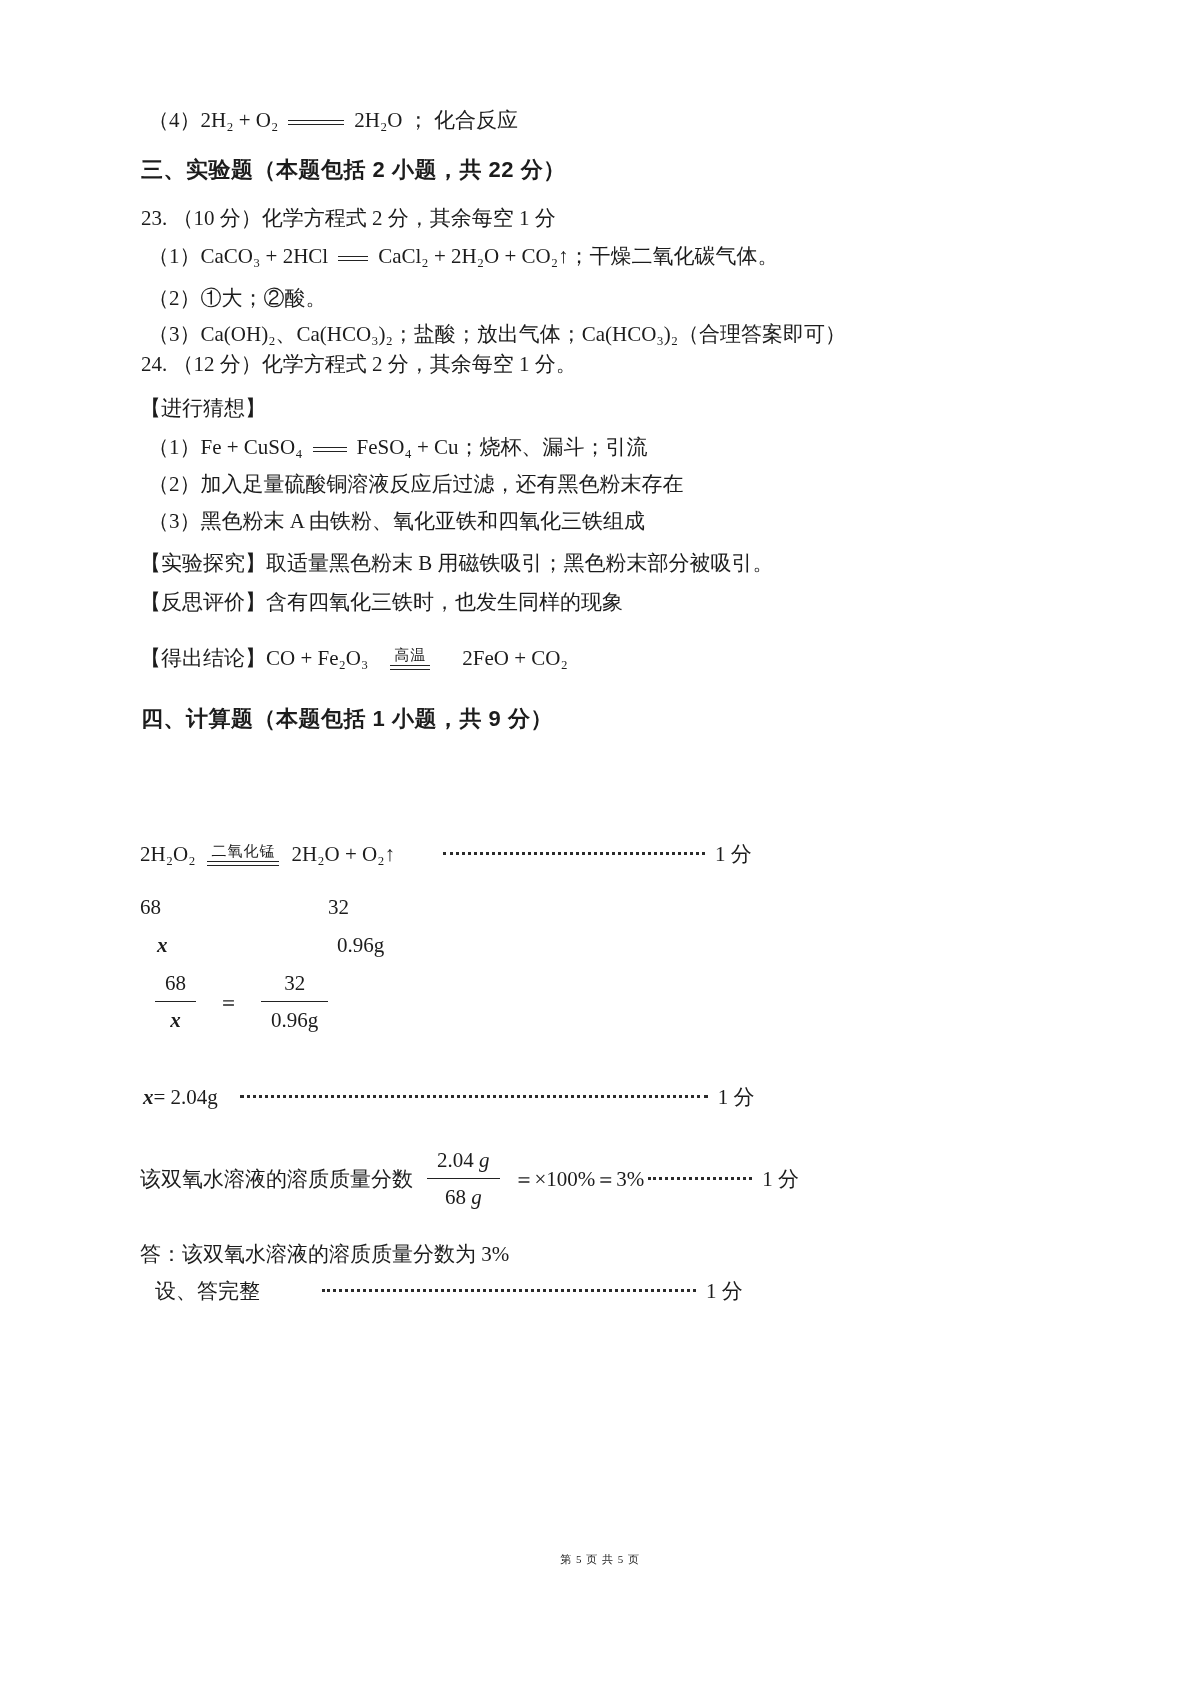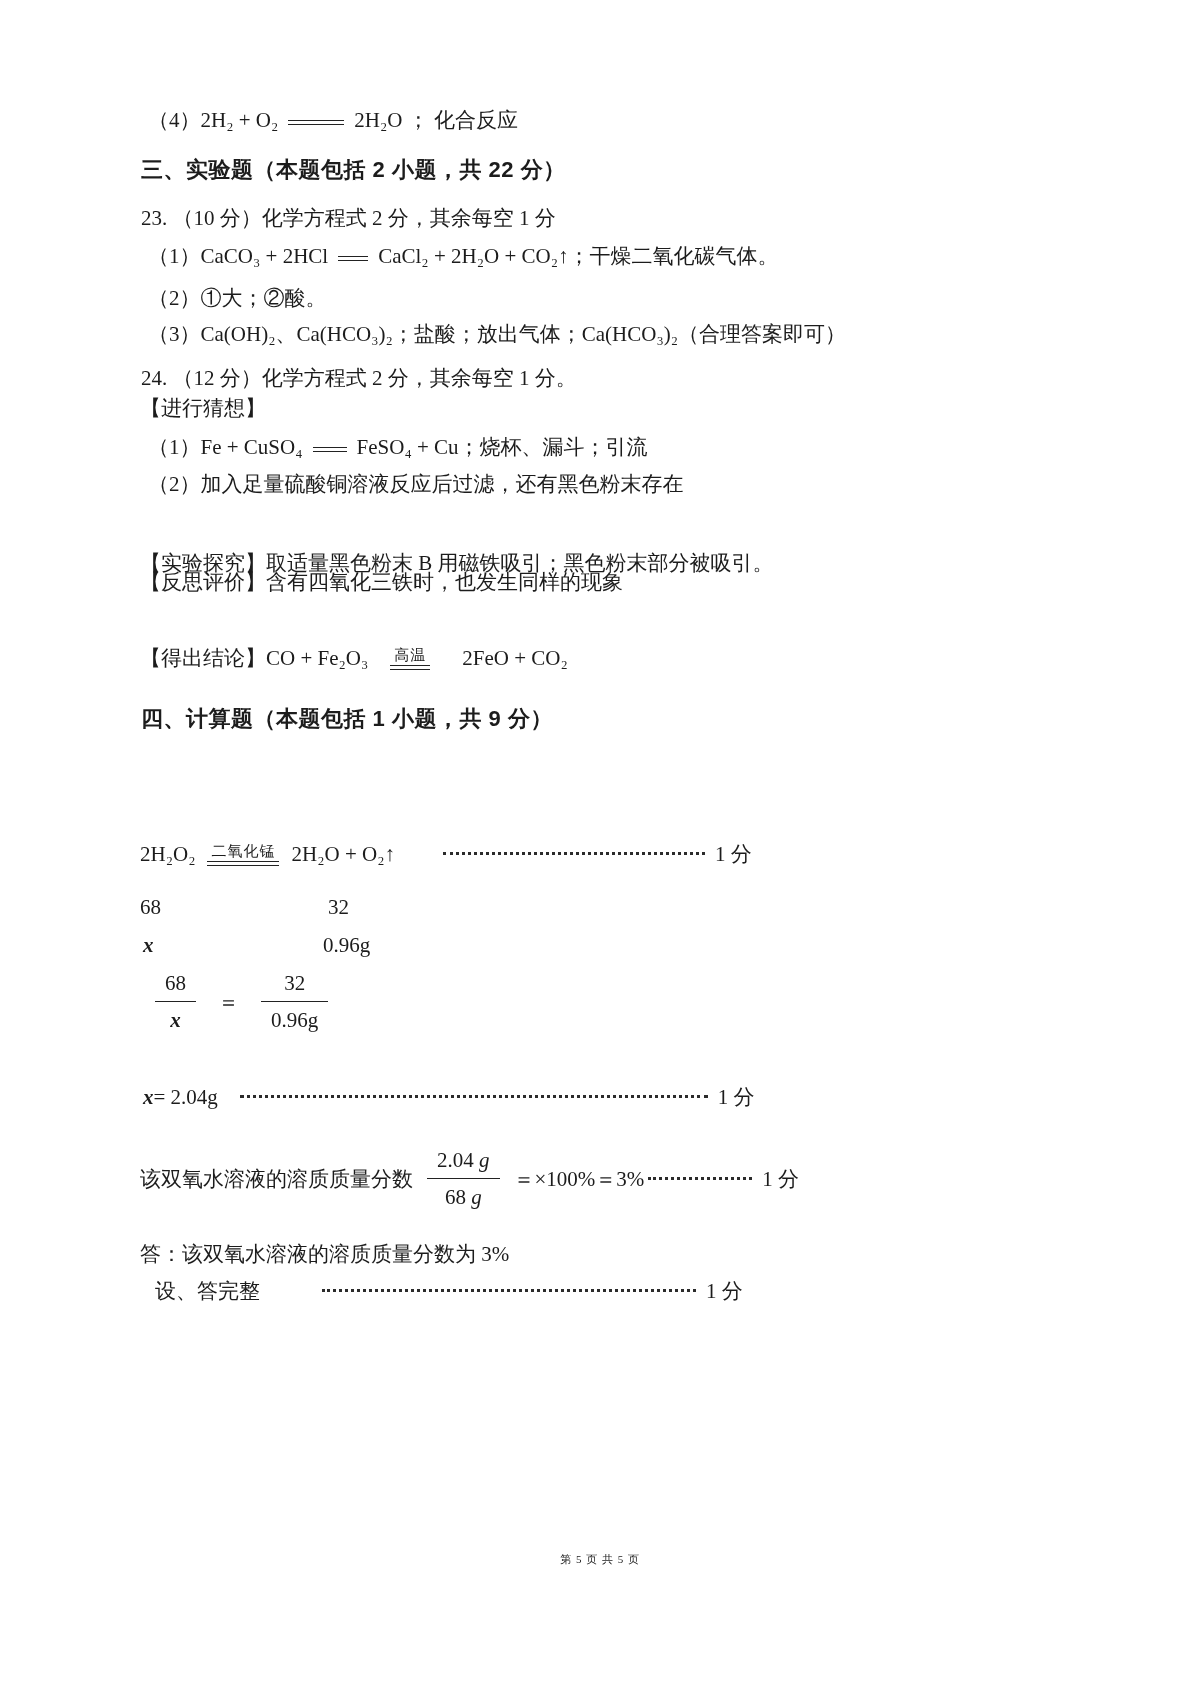--- a/index.html
+++ b/index.html
@@ -79,36 +79,37 @@
   <div class="line indent" style="top:242px">
     <span>（1）CaCO₃ + 2HCl</span><span class="eqsign">
         <i class="dline w30"></i>
       </span><span>CaCl₂ + 2H₂O + CO₂↑；干燥二氧化碳气体。</span>
   </div>
 
   <div class="line indent" style="top:284px">（2）①大；②酸。</div>
 
   <div class="line indent" style="top:320px">（3）Ca(OH)₂、Ca(HCO₃)₂；盐酸；放出气体；Ca(HCO₃)₂（合理答案即可）</div>
 
-  <div class="line num-line" style="top:364px">24. （12 分）化学方程式 2 分，其余每空 1 分。</div>
+  <div class="line num-line" style="top:350px">24. （12 分）化学方程式 2 分，其余每空 1 分。</div>
 
   <div class="line" style="top:394px">【进行猜想】</div>
 
   <div class="line indent" style="top:433px">
     <span>（1）Fe + CuSO₄</span><span class="eqsign">
         <i class="dline w34"></i>
       </span><span>FeSO₄ + Cu；烧杯、漏斗；引流</span>
   </div>
 
   <div class="line indent" style="top:470px">（2）加入足量硫酸铜溶液反应后过滤，还有黑色粉末存在</div>
 
+  <div class="line indent" style="top:507px">（3）黑色粉末 A 由铁粉、氧化亚铁和四氧化三铁组成</div>
 
   <div class="line" style="top:549px">【实验探究】取适量黑色粉末 B 用磁铁吸引；黑色粉末部分被吸引。</div>
 
-  <div class="line" style="top:568px">【反思评价】含有四氧化三铁时，也发生同样的现象</div>
+  <div class="line" style="top:588px">【反思评价】含有四氧化三铁时，也发生同样的现象</div>
 
   <div class="line" style="top:644px">
     <span class="flexrow">
       <span>【得出结论】CO + Fe₂O₃</span>
       <span class="eqsign m-wide">
         <i class="cond">高温</i>
         <i class="dline"></i>
       </span>
       <span>2FeO + CO₂</span>
     </span>
@@ -128,21 +129,21 @@
       <span>2H₂O + O₂↑</span>
       <span class="dots" style="width:262px; margin-left:48px"></span>
       <span>1 分</span>
     </span>
   </div>
 
   <div class="line" style="top:893px">
     <span class="col1">68</span><span>32</span>
   </div>
 
-  <div class="line" style="top:931px; left:143px">
+  <div class="line" style="top:931px; left:157px">
     <span class="col1b bx">x</span><span>0.96g</span>
   </div>
 
   <div class="line" style="top:968px; left:155px">
     <span class="flexrow">
       <span class="frac">
         <span class="num">68</span>
         <span class="den bx">x</span>
       </span>
       <span class="prop-eq">＝</span>

